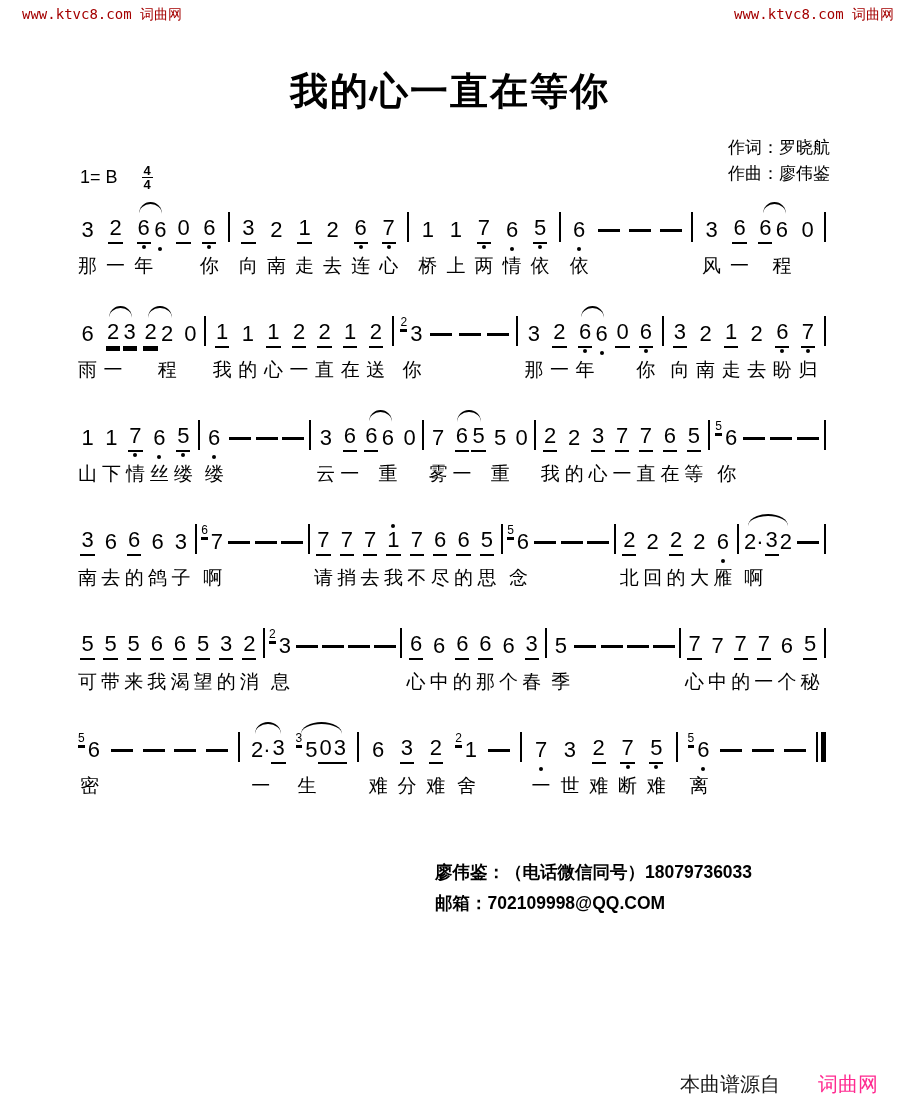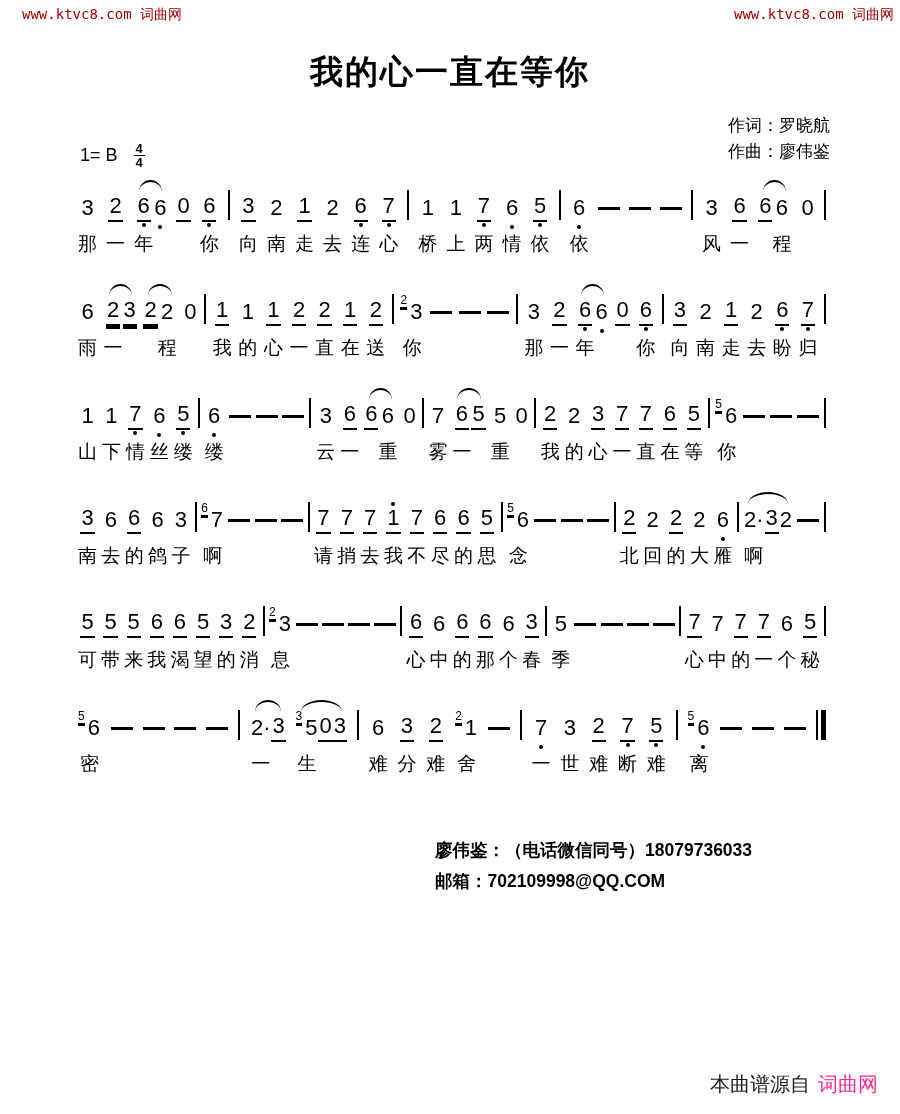--- a/index.html
+++ b/index.html
@@ -4,24 +4,24 @@
 <style>
   html,body{margin:0;padding:0;}
   body{
     width:900px;height:1114px;background:#ffffff;position:relative;overflow:hidden;
     font-family:"Liberation Sans","DejaVu Sans",sans-serif;color:#000;
   }
   
   .topbar{display:flex;justify-content:space-between;padding:6px 6px 0 22px;}
   .wm{font-family:"DejaVu Sans Mono","Liberation Mono",monospace;font-size:14px;color:#a40000;}
   
-  .title{text-align:center;font-size:33px;font-weight:700;letter-spacing:2px;margin-top:26px;}
+  .title{text-align:center;font-size:38px;font-weight:700;letter-spacing:2px;margin-top:42px;}
   
   .metarow{display:flex;justify-content:space-between;align-items:flex-end;margin:18px 70px 0 80px;}
-  .keysig{font-size:18px;display:flex;align-items:center;gap:16px;margin-bottom:-6px;}
+  .keysig{font-size:18px;display:flex;align-items:center;gap:24px;margin-bottom:-6px;}
   .frac{display:inline-flex;flex-direction:column;align-items:center;font-size:13px;line-height:1.05;font-weight:bold;}
   .frac .ft{border-bottom:1.5px solid #000;padding:0 2px;}
   .credits{text-align:center;font-size:17px;line-height:1.5;}
   
   .systems{width:748px;margin:24px 0 0 78px;}
   .sysline{display:flex;justify-content:space-between;align-items:flex-start;margin-bottom:35px;}
   .cell{display:flex;flex-direction:column;align-items:center;}
   .na{height:34px;display:flex;align-items:flex-end;position:relative;}
   .ly{height:26px;margin-top:9px;font-size:19px;white-space:nowrap;}
   .dg{position:relative;font-size:22px;line-height:1;padding:0 1px 3px 1px;}
@@ -37,21 +37,21 @@
   .endbar{display:flex;gap:3px;align-items:flex-end;margin-bottom:2px;}
   .endbar .thin{width:2px;height:30px;background:#000;}
   .endbar .thick{width:5px;height:30px;background:#000;}
   .dashline{width:22px;height:3px;background:#000;margin-bottom:12px;}
   .grp{display:flex;position:relative;}
   .grp.slur::before{content:"";position:absolute;top:-8px;left:5px;right:5px;height:10px;
     border-top:2px solid #000;border-radius:50% 50% 0 0 / 100% 100% 0 0;}
   
   .contact{margin:58px 11px 0 435px;font-size:17.5px;font-weight:700;line-height:1.75;}
   
-  .source{position:absolute;right:22px;bottom:16px;font-size:20px;display:flex;gap:8px;align-items:baseline;}
+  .source{position:absolute;right:22px;bottom:16px;font-size:20px;display:flex;gap:38px;align-items:baseline;}
   .source .pre{color:#1a1a1a;}
   .source .lnk{color:#ff2a90;text-decoration:none;margin-top:27px;}
 </style>
 </head>
 <body>
 
 <div class="topbar">
   <span class="wm">www.ktvc8.com 词曲网</span>
   <span class="wm">www.ktvc8.com 词曲网</span>
 </div>

